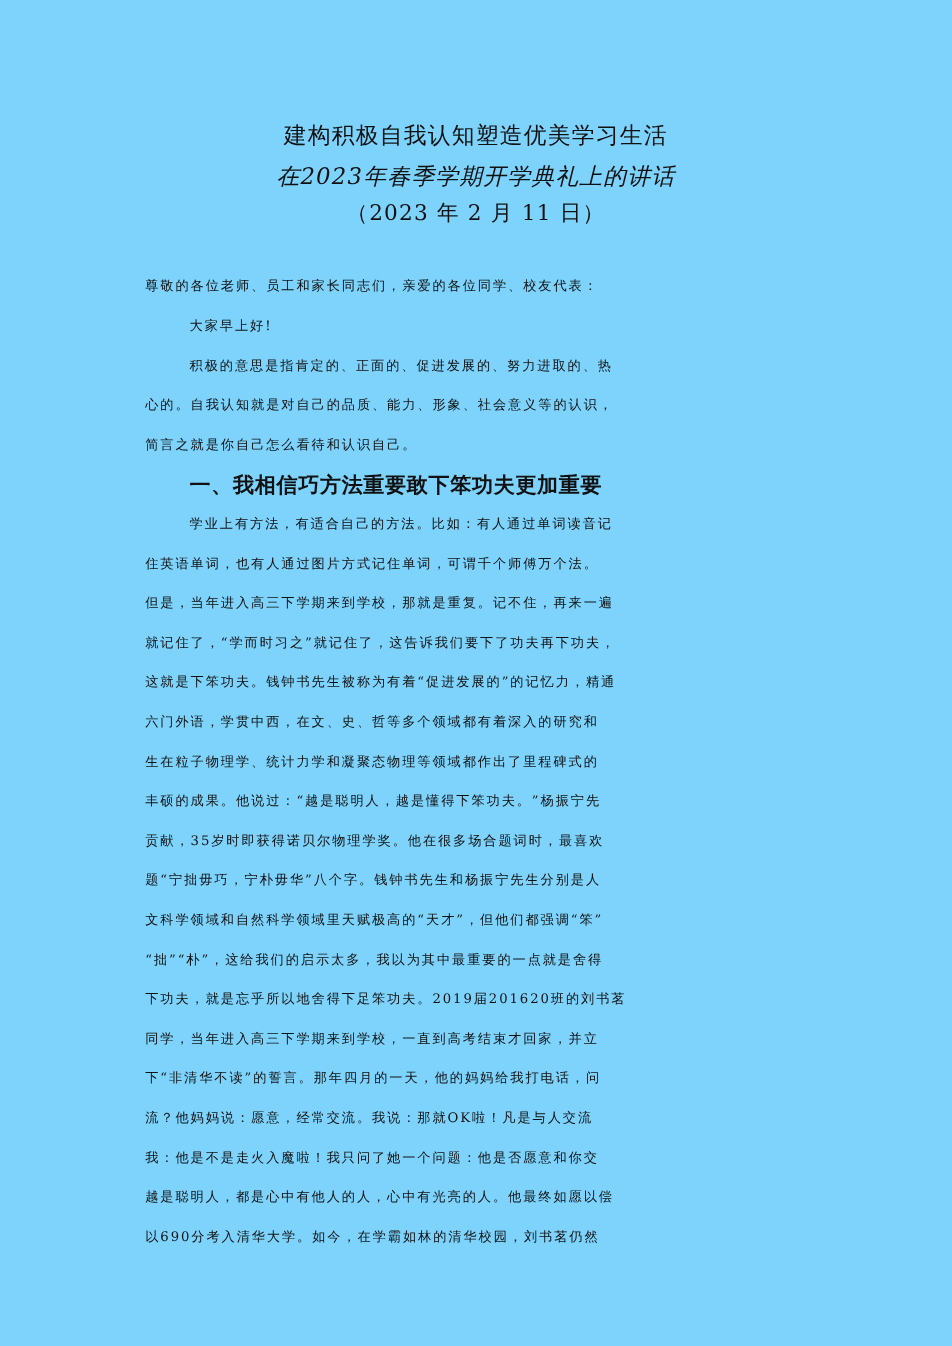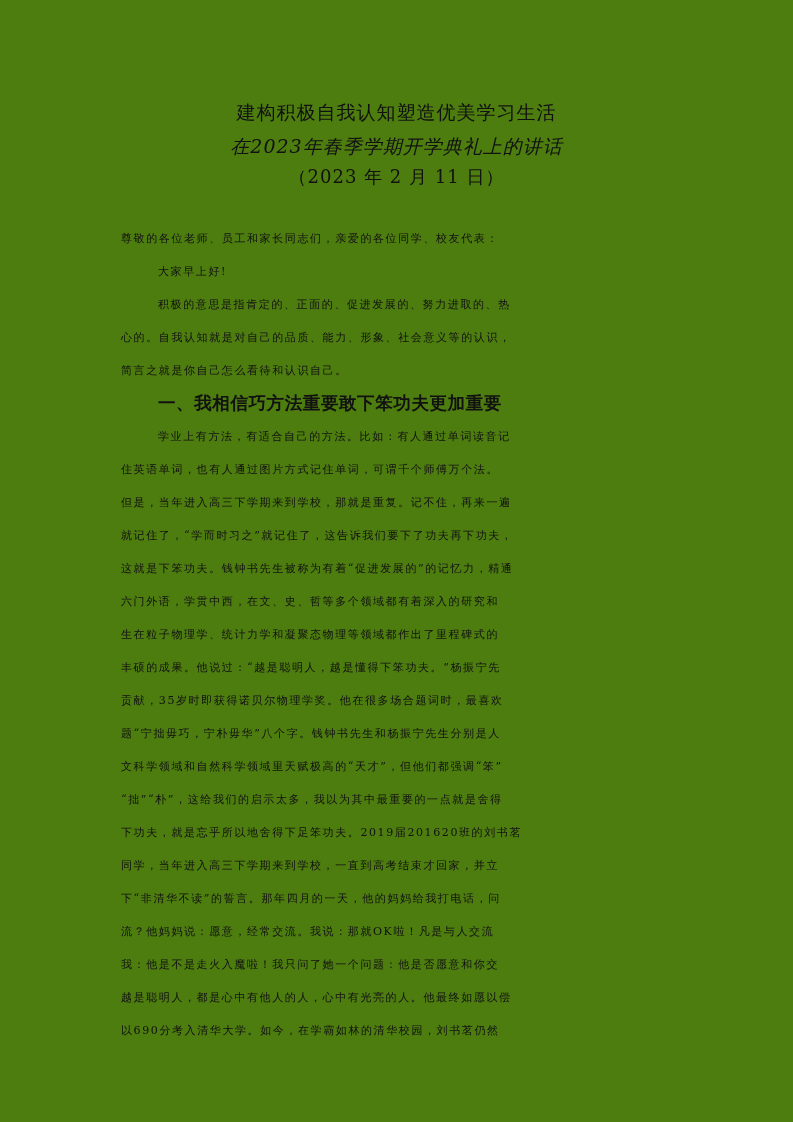--- a/index.html
+++ b/index.html
@@ -1,27 +1,27 @@
 <!DOCTYPE html>
 <html><head>
 <meta charset="utf-8">
 <style>
   html, body { margin: 0; padding: 0; background: #ffffff; }
   body { width: 793px; height: 1122px; position: relative; overflow: hidden;
          font-family: "DejaVu Serif", "Liberation Serif", serif; color: #111; }
-  .page { position: absolute; left: 0; top: 0; width: 793px; height: 1122px; background: #4d7c0f; }
+  .page { position: absolute; left: 0; top: 0; width: 793px; height: 1122px; background: #7dd3fc; }
   .title { position: absolute; left: 0; width: 793px; text-align: center; font-size: 19px; letter-spacing: 1px; }
   .t1 { top: 100px; }
   .t2 { top: 134px; font-style: italic; }
   .t3 { top: 165px; font-size: 18px; }
   .body { position: absolute; left: 121px; top: 224px; width: 556px; }
   .line { height: 33px; line-height: 30px; font-size: 11px; white-space: nowrap;
           letter-spacing: 1.6px; overflow: visible; }
   .ind { padding-left: 37px; }
-  .head { font-family: Liberation Mono, monospace; font-weight: bold; font-size: 17.5px; letter-spacing: 0.6px; }
+  .head { font-family: Liberation Sans, sans-serif; font-weight: bold; font-size: 17.5px; letter-spacing: 0.6px; }
 </style>
 </head>
 <body>
 
 <div class="page">
   <div class="title t1">建构积极自我认知塑造优美学习生活</div>
   <div class="title t2">在2023年春季学期开学典礼上的讲话</div>
   <div class="title t3">（2023 年 2 月 11 日）</div>
 
   <div class="body" id="body">

